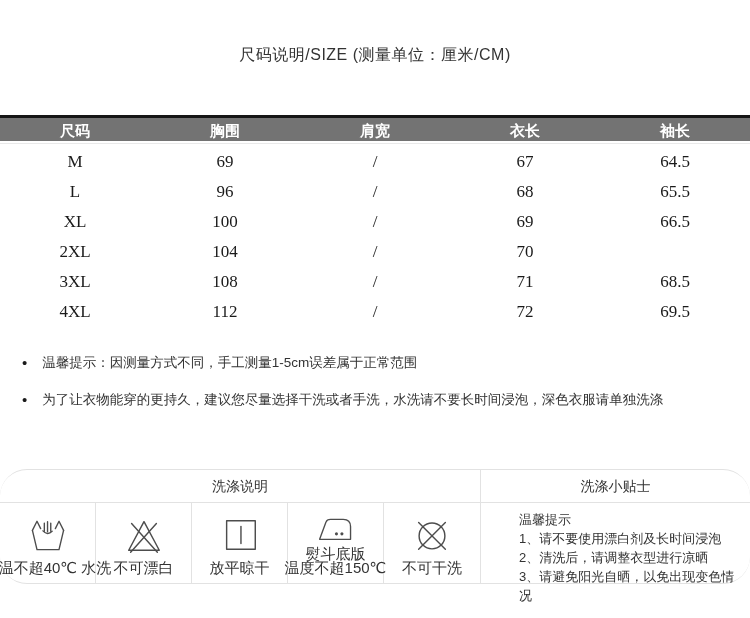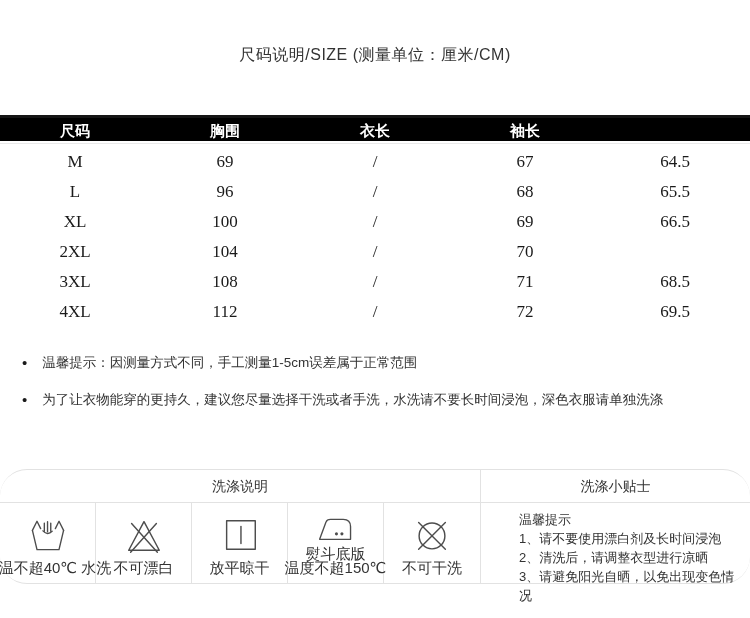--- a/index.html
+++ b/index.html
@@ -20,21 +20,21 @@
     font-size: 16px;
     color: #333;
     letter-spacing: 0.5px;
   }
 
   
   .size-table { margin-top: 49px; }
   .thead {
     display: flex;
     height: 26px;
-    background: #000000;
+    background: #737373;
     border-top: 3px solid #151515;
   }
   .th {
     width: 20%;
     text-align: center;
     line-height: 26px;
     color: #ffffff;
     font-size: 15px;
     font-weight: 700;
   }
@@ -111,20 +111,21 @@
 <body>
 
 <div class="page">
 
   <div class="title">尺码说明/SIZE (测量单位：厘米/CM)</div>
 
   <div class="size-table">
     <div class="thead">
       <div class="th">尺码</div>
       <div class="th">胸围</div>
+      <div class="th">肩宽</div>
       <div class="th">衣长</div>
       <div class="th">袖长</div>
     </div>
     <div class="hairline"></div>
     <div class="tbody">
       <div class="tr">
         <div class="td">M</div>
         <div class="td">69</div>
         <div class="td">/</div>
         <div class="td">67</div>

